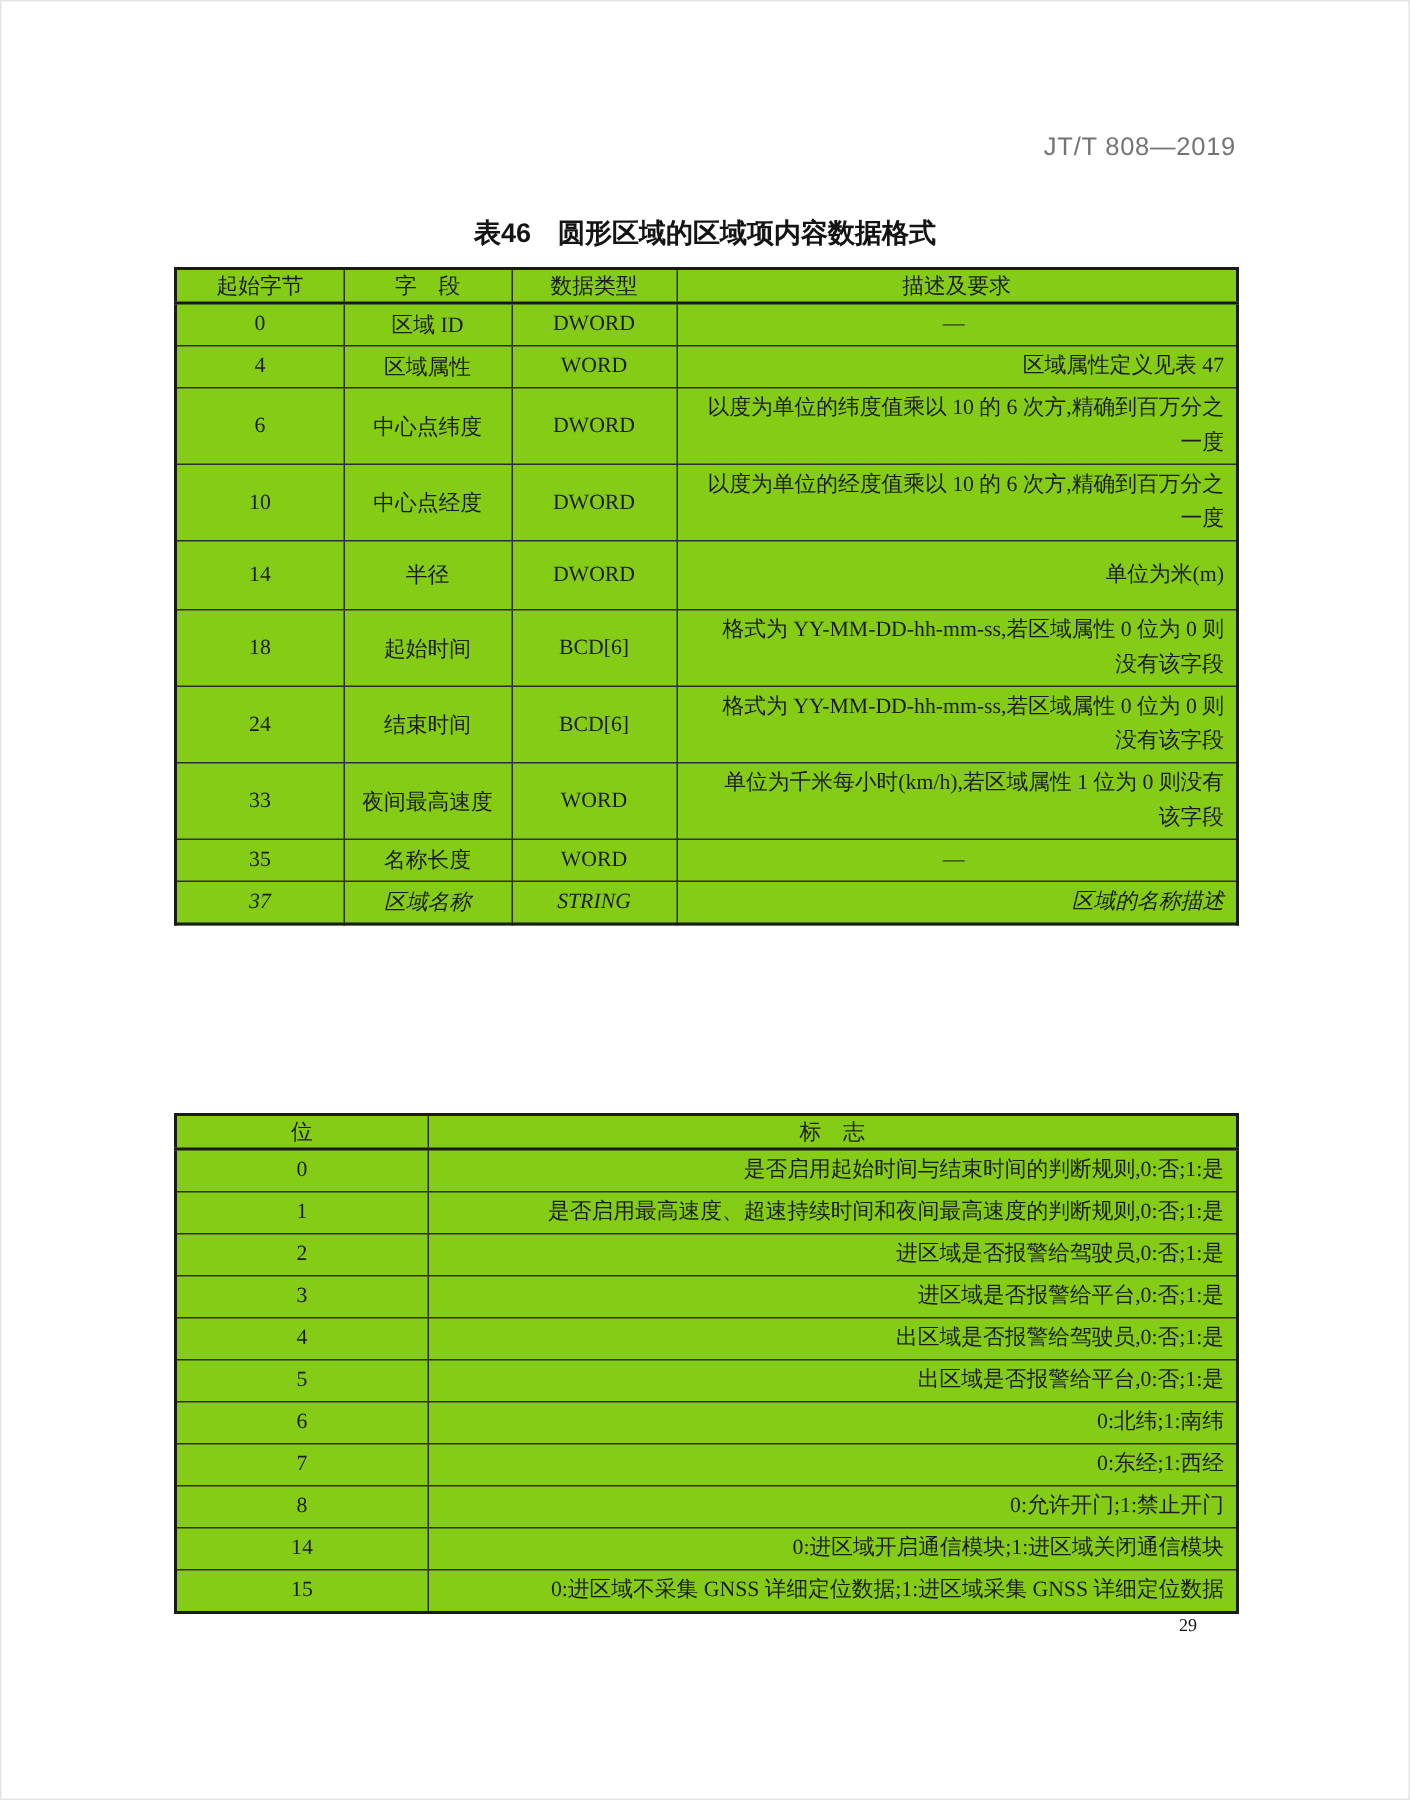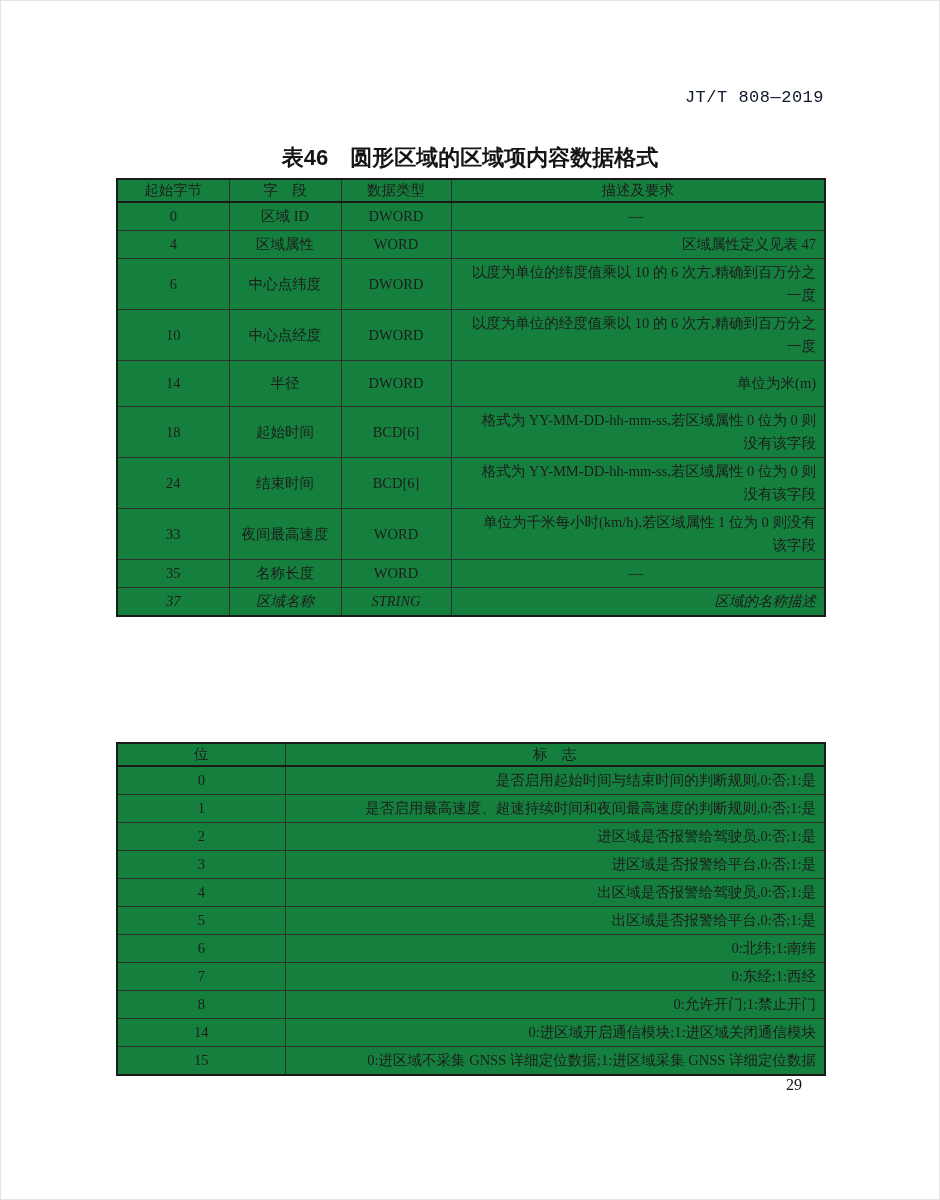--- a/index.html
+++ b/index.html
@@ -4,54 +4,54 @@
 <style>
   html,body{margin:0;padding:0;}
   body{
     width:940px;height:1200px;position:relative;background:#ffffff;
     font-family:"Liberation Serif","DejaVu Serif",serif;color:#1a1a1a;
     box-shadow:inset 0 0 0 1px #e4e4e4;
     overflow:hidden;
   }
   .docnum{
     position:absolute;top:88px;right:116px;
-    font-family:Liberation Mono, monospace;
-    font-size:17px;letter-spacing:0.5px;color:#0f172a;
+    font-family:Liberation Sans, sans-serif;
+    font-size:17px;letter-spacing:0.5px;color:#737373;
   }
   .tbl-title{
     position:absolute;left:0;width:940px;text-align:center;
     font-family:"Liberation Sans","DejaVu Sans",sans-serif;
-    font-weight:700;font-size:22px;color:#141414;
+    font-weight:700;font-size:18px;color:#141414;
   }
   #title46{top:143px;}
   #title47{top:744px;}
   table{
     border-collapse:collapse;table-layout:fixed;
-    position:absolute;left:116px;background:#15803d;
+    position:absolute;left:116px;background:#84cc16;
   }
   #table46{top:178px;width:708px;}
   #table47{top:742px;width:708px;}
   td,th{
     border:1px solid #2e2e2e;
     font-size:14.5px;font-weight:normal;
     vertical-align:middle;padding:0;color:#1c1c1c;
   }
   table{border:2px solid #1a1a1a;}
   tr.head td{border-bottom:2px solid #1a1a1a;text-align:center;}
   .c{text-align:center;}
   .desc{
     text-align:right;padding:2px 8px 2px 4px;text-indent:15px;
     line-height:23px;
   }
   .dash{text-align:center;text-indent:0;}
   .h23{height:23px;} .h25{height:25px;} .h27{height:27px;font-style:italic;}
   .h46{height:46px;} .h47{height:47px;} .h48{height:48px;}
   .pagenum{
     position:absolute;top:1076px;left:786px;
-    font-size:16px;color:#141414;
+    font-size:12px;color:#141414;
   }
 </style>
 </head>
 <body>
 
 <div class="docnum">JT/T 808—2019</div>
 
 <div class="tbl-title" id="title46">表46　圆形区域的区域项内容数据格式</div>
 
 <table id="table46">

